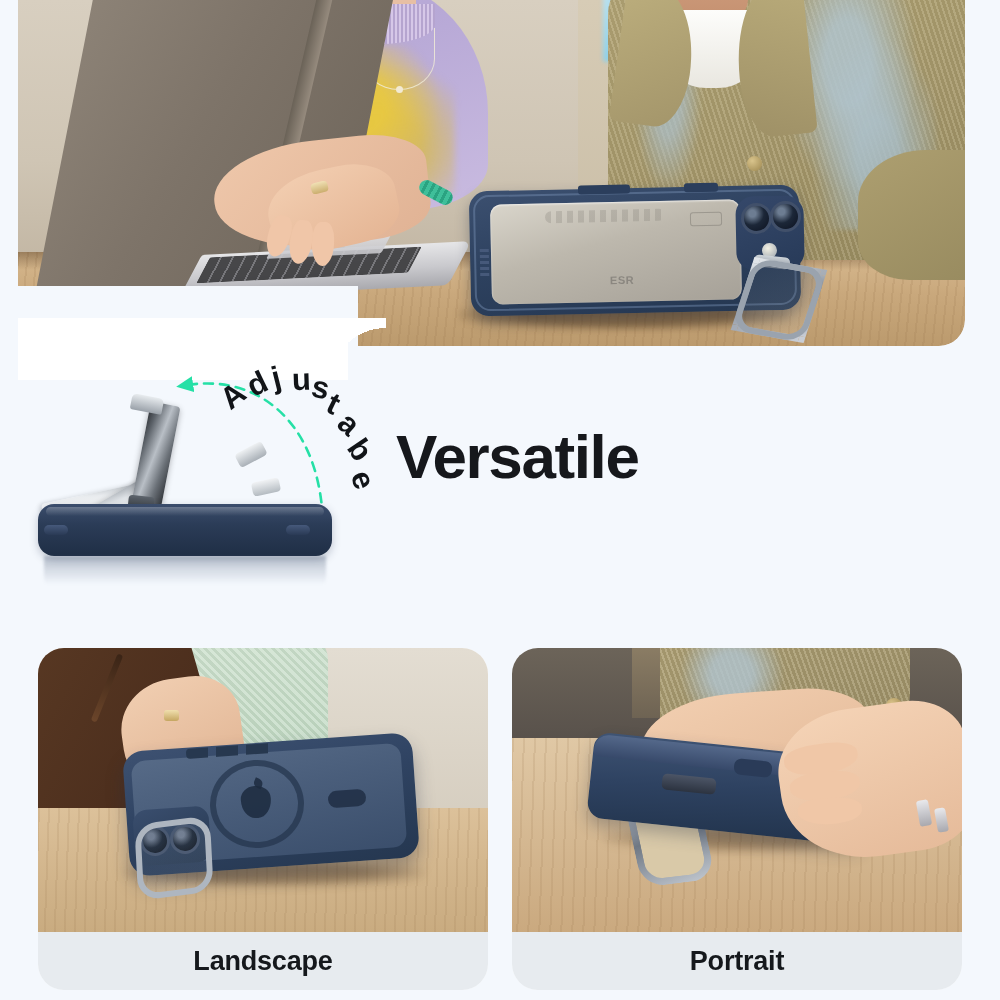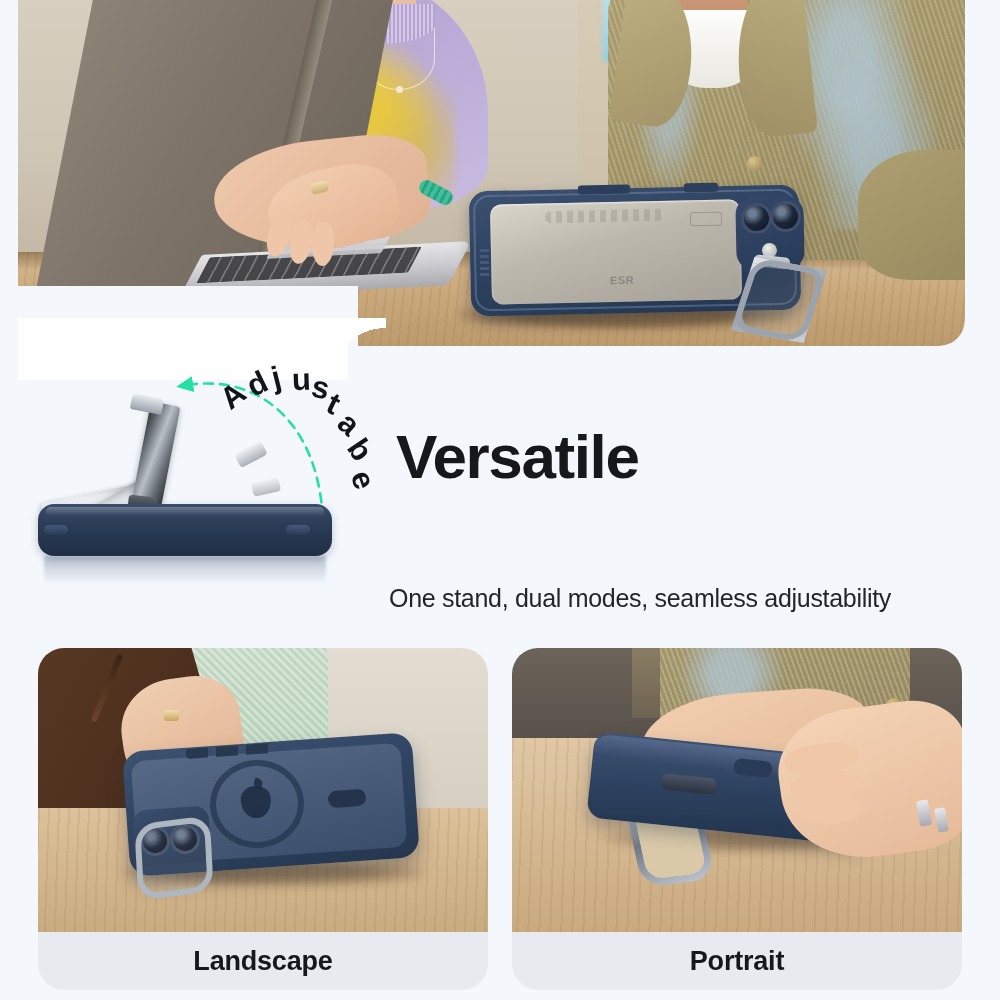--- a/index.html
+++ b/index.html
@@ -714,21 +714,20 @@
     <div class="pb-notchL"></div>
     <div class="pb-notchR"></div>
     <div class="pb-reflect"></div>
   </div>
 
   <div class="headline">
     <h1>
       <span>Versatile</span><br>
     </h1>
   </div>
-  <div class="subtitle">One stand, dual modes, seamless adjustability</div>
 
   <div class="panel right">
     <div class="panel-photo">
       <div class="R-wall"></div>
       <div class="R-wall2"></div>
       <div class="R-desk"></div>
       <div class="R-sleeve"></div>
       <div class="R-sleeve-splash"></div>
       <div class="R-button"></div>
       <div class="R-forearm"></div>

